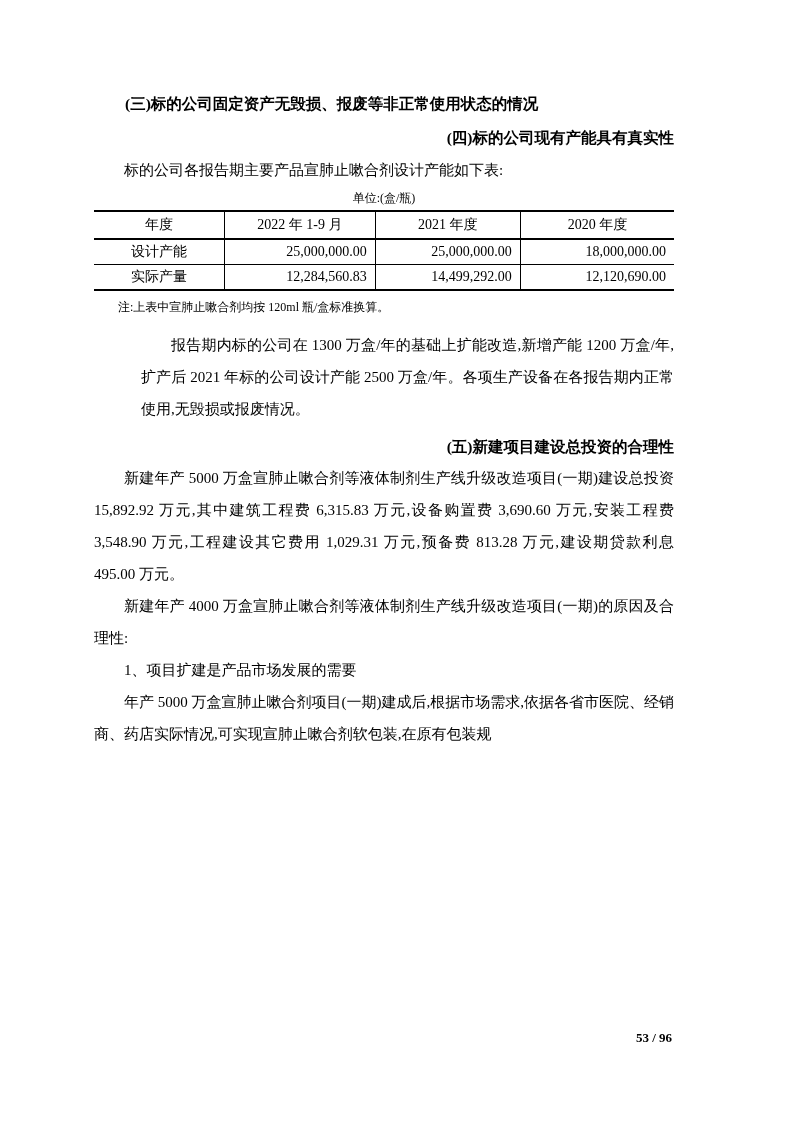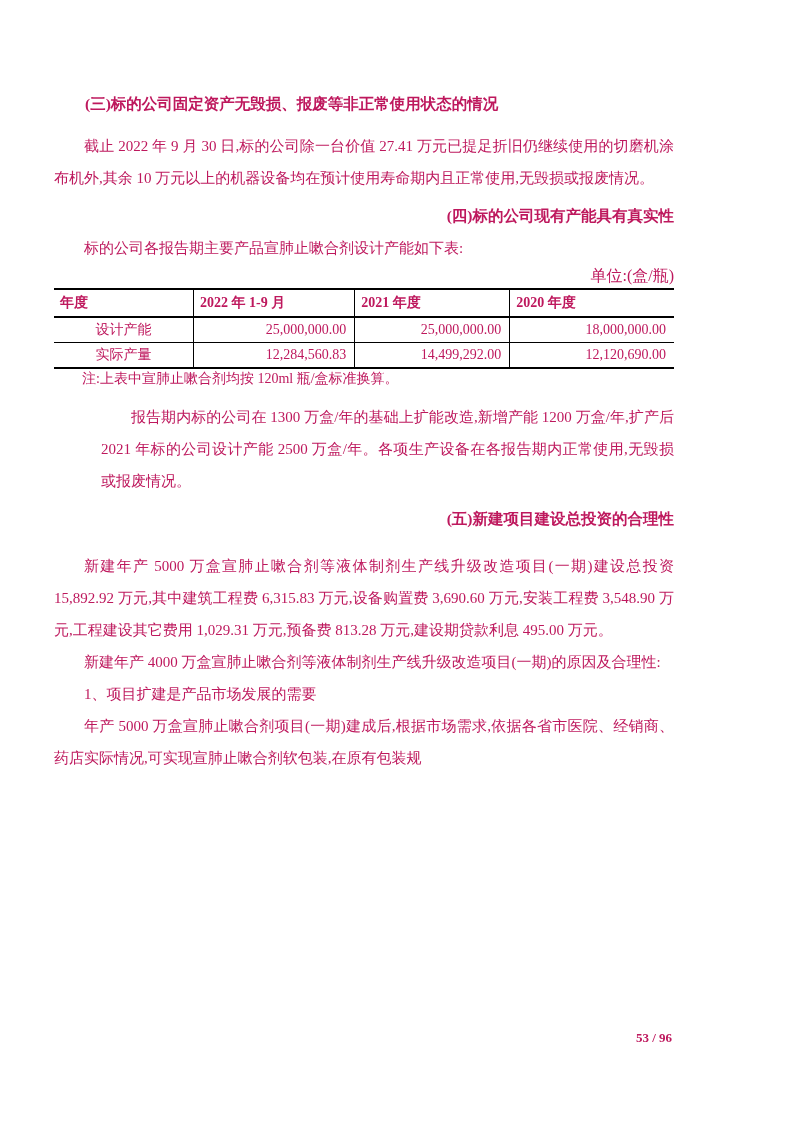--- a/index.html
+++ b/index.html
@@ -6,97 +6,97 @@
     margin: 0;
     padding: 0;
     background: #ffffff;
   }
   .page {
     position: relative;
     width: 793px;
     height: 1122px;
     background: #ffffff;
     box-sizing: border-box;
-    padding: 92px 119px 0 54px;
+    padding: 92px 119px 0 94px;
     font-family: "Liberation Serif", "DejaVu Serif", serif;
-    color: #be185d;
+    color: #000000;
     overflow: hidden;
   }
   .heading {
     font-size: 15.5px;
     font-weight: bold;
     line-height: 24px;
     text-indent: 2em;
     margin: 0;
   }
   .para {
     font-size: 15px;
     line-height: 32px;
     text-align: justify;
     text-indent: 2em;
     margin: 0;
   }
   .mt-para { margin-top: 14px; }
   .mt-head { margin-top: 10px; text-align: right; }
   .unit-label {
-    font-size: 16px;
+    font-size: 12px;
     line-height: 20px;
-    text-align: right;
+    text-align: center;
     margin-top: 2px;
   }
   table.cap-table {
     width: 100%;
     border-collapse: collapse;
     margin-top: 2px;
     border-top: 2.5px solid #000;
     border-bottom: 2.5px solid #000;
     font-size: 14px;
   }
   table.cap-table th {
-    font-weight: bold;
-    text-align: left;
+    font-weight: normal;
+    text-align: center;
     height: 26px;
     border-bottom: 2px solid #000;
     padding: 0 6px;
   }
   table.cap-table td {
     height: 24px;
     border-bottom: 1px solid #000;
     padding: 0 8px;
   }
   table.cap-table tr:last-child td { border-bottom: none; }
   table.cap-table th + th,
   table.cap-table td + td { border-left: 1px solid #000; }
   table.cap-table td.num { text-align: right; }
   table.cap-table td.label { text-align: center; }
   .col-year { width: 22.5%; }
   .col-2022 { width: 26%; }
   .col-2021 { width: 25%; }
   .col-2020 { width: 26.5%; }
   .table-note {
-    font-size: 14px;
+    font-size: 12px;
     line-height: 20px;
     text-indent: 2em;
+    margin-top: 6px;
   }
   .footer-page {
     position: absolute;
     top: 1030px;
     right: 121px;
     font-size: 13px;
     font-weight: bold;
   }
 </style>
 </head>
 <body>
 
 <div class="page">
 
   <h3 class="heading">(三)标的公司固定资产无毁损、报废等非正常使用状态的情况</h3>
 
-  <p class="para mt-para">截止 2022 年 9 月 30 日,标的公司除一台价值 27.41 万元已提足折旧仍继续使用的切磨机涂布机外,其余 10 万元以上的机器设备均在预计使用寿命期内且正常使用,无毁损或报废情况。</p>
 
   <h3 class="heading mt-head">(四)标的公司现有产能具有真实性</h3>
 
   <p class="para" style="margin-top:4px;">标的公司各报告期主要产品宣肺止嗽合剂设计产能如下表:</p>
 
   <div class="unit-label">单位:(盒/瓶)</div>
 
   <table class="cap-table">
     <colgroup>
       <col class="col-year">
@@ -127,21 +127,21 @@
       </tr>
     </tbody>
   </table>
 
   <div class="table-note">注:上表中宣肺止嗽合剂均按 120ml 瓶/盒标准换算。</div>
 
   <p class="para" style="margin-top:12px;margin-left:47px;">报告期内标的公司在 1300 万盒/年的基础上扩能改造,新增产能 1200 万盒/年,扩产后 2021 年标的公司设计产能 2500 万盒/年。各项生产设备在各报告期内正常使用,无毁损或报废情况。</p>
 
   <h3 class="heading mt-head">(五)新建项目建设总投资的合理性</h3>
 
-  <p class="para" style="margin-top:19px;">新建年产 5000 万盒宣肺止嗽合剂等液体制剂生产线升级改造项目(一期)建设总投资 15,892.92 万元,其中建筑工程费 6,315.83 万元,设备购置费 3,690.60 万元,安装工程费 3,548.90 万元,工程建设其它费用 1,029.31 万元,预备费 813.28 万元,建设期贷款利息 495.00 万元。</p>
+  <p class="para" style="margin-top:3px;">新建年产 5000 万盒宣肺止嗽合剂等液体制剂生产线升级改造项目(一期)建设总投资 15,892.92 万元,其中建筑工程费 6,315.83 万元,设备购置费 3,690.60 万元,安装工程费 3,548.90 万元,工程建设其它费用 1,029.31 万元,预备费 813.28 万元,建设期贷款利息 495.00 万元。</p>
 
   <p class="para">新建年产 4000 万盒宣肺止嗽合剂等液体制剂生产线升级改造项目(一期)的原因及合理性:</p>
 
   <p class="para">1、项目扩建是产品市场发展的需要</p>
 
 
 
   <p class="para">年产 5000 万盒宣肺止嗽合剂项目(一期)建成后,根据市场需求,依据各省市医院、经销商、药店实际情况,可实现宣肺止嗽合剂软包装,在原有包装规</p>
 
   <div class="footer-page">53 / 96</div>

